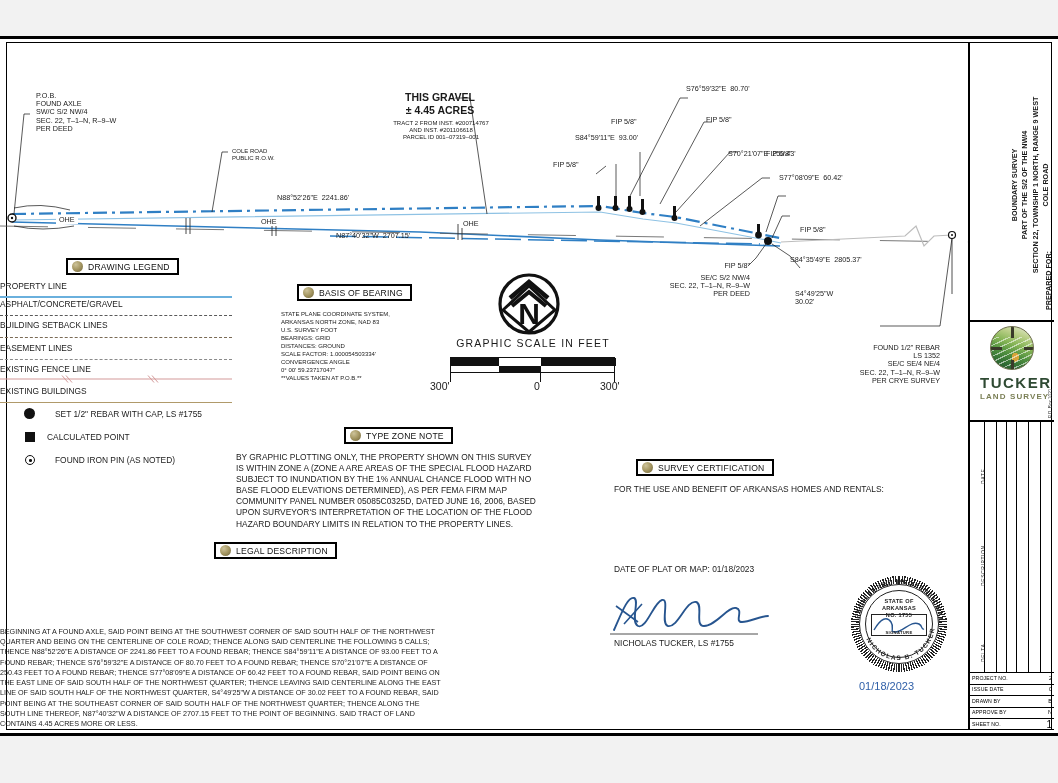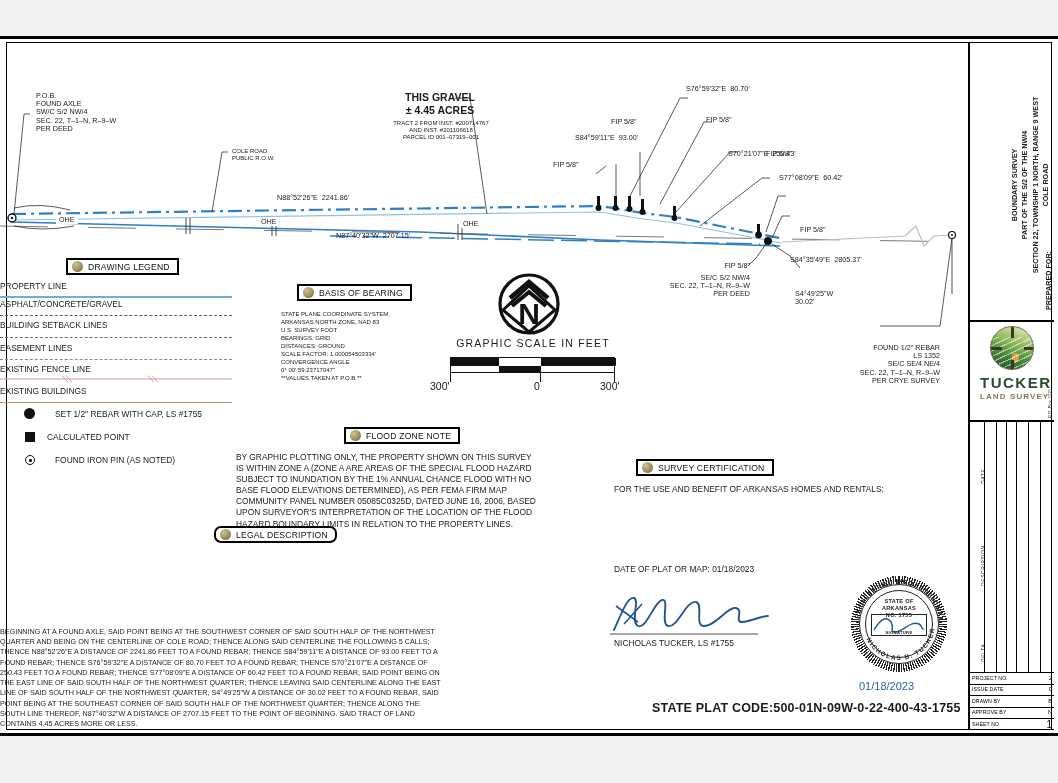--- a/index.html
+++ b/index.html
@@ -319,21 +319,21 @@
   </div>
   <div class="tick" style="left:450px; top:373px; height:9px;"></div>
   <div class="tick" style="left:540px; top:373px; height:9px;"></div>
   <div class="tick" style="left:614px; top:373px; height:9px;"></div>
   <div class="t lg" style="left:430px; top:381px;">300'</div>
   <div class="t lg" style="left:534px; top:381px;">0</div>
   <div class="t lg" style="left:600px; top:381px;">300'</div>
 
   <div class="chip" style="left:344px; top:427px;">
     <span class="chip-dot"></span>
-    <span class="label">FLOOD ZONE NOTE</span>
+    <span class="label">TYPE ZONE NOTE</span>
   </div>
   <div class="t md" style="left:236px; top:452px; line-height:1.32;">BY GRAPHIC PLOTTING ONLY, THE PROPERTY SHOWN ON THIS SURVEY
 IS WITHIN ZONE A (ZONE A ARE AREAS OF THE SPECIAL FLOOD HAZARD
 SUBJECT TO INUNDATION BY THE 1% ANNUAL CHANCE FLOOD WITH NO
 BASE FLOOD ELEVATIONS DETERMINED), AS PER FEMA FIRM MAP
 COMMUNITY PANEL NUMBER 05085C0325D, DATED JUNE 16, 2006, BASED
 UPON SURVEYOR'S INTERPRETATION OF THE LOCATION OF THE FLOOD
 HAZARD BOUNDARY LIMITS IN RELATION TO THE PROPERTY LINES.</div>
 
   <div class="chip" style="left:636px; top:459px;">
@@ -370,36 +370,35 @@
     <div class="seal-txt" style="top:35px;">ARKANSAS</div>
     <div class="seal-txt" style="top:42px;">NO. 1755</div>
     <div class="box"></div>
     <svg style="position:absolute;left:26px;top:42px;width:56px;height:26px;" viewBox="0 0 56 26">
       <path d="M3 18 C10 6 16 4 20 10 C24 16 18 20 24 20 C32 20 40 8 48 12 C52 14 50 18 53 17" fill="none" stroke="#27558f" stroke-width="1.4"></path>
     </svg>
     <div class="seal-txt" style="top:60px; font-size:4.2px;">SIGNATURE</div>
     <div id="seal-date">01/18/2023</div>
   </div>
 
-  <div class="chip" style="left:214px; top:526px;border-radius:7px;">
+  <div class="chip" style="left:214px; top:542px;">
     <span class="chip-dot"></span>
     <span class="label">LEGAL DESCRIPTION</span>
   </div>
   <div class="t sm" style="left:0px; top:627px; line-height:1.42;">BEGINNING AT A FOUND AXLE, SAID POINT BEING AT THE SOUTHWEST CORNER OF SAID SOUTH HALF OF THE NORTHWEST
 QUARTER AND BEING ON THE CENTERLINE OF COLE ROAD; THENCE ALONG SAID CENTERLINE THE FOLLOWING 5 CALLS;
 THENCE N88°52'26"E A DISTANCE OF 2241.86 FEET TO A FOUND REBAR; THENCE S84°59'11"E A DISTANCE OF 93.00 FEET TO A
 FOUND REBAR; THENCE S76°59'32"E A DISTANCE OF 80.70 FEET TO A FOUND REBAR; THENCE S70°21'07"E A DISTANCE OF
 250.43 FEET TO A FOUND REBAR; THENCE S77°08'09"E A DISTANCE OF 60.42 FEET TO A FOUND REBAR, SAID POINT BEING ON
 THE EAST LINE OF SAID SOUTH HALF OF THE NORTHWEST QUARTER; THENCE LEAVING SAID CENTERLINE ALONG THE EAST
 LINE OF SAID SOUTH HALF OF THE NORTHWEST QUARTER, S4°49'25"W A DISTANCE OF 30.02 FEET TO A FOUND REBAR, SAID
 POINT BEING AT THE SOUTHEAST CORNER OF SAID SOUTH HALF OF THE NORTHWEST QUARTER; THENCE ALONG THE
 SOUTH LINE THEREOF, N87°40'32"W A DISTANCE OF 2707.15 FEET TO THE POINT OF BEGINNING. SAID TRACT OF LAND
 CONTAINS 4.45 ACRES MORE OR LESS.</div>
 
-  <div class="t xl b" style="left:652px; top:701px; letter-spacing:.2px;">STATE PLAT CODE:500-01N-09W-0-22-400-43-1755</div>
 
   <div id="tb">
 
     <div id="tb-top">
       <div class="vtext" style="left:40px; top:268px; font-size:7.2px; font-weight:bold; text-align:center; width:250px; line-height:1.45;">BOUNDARY SURVEY
 PART OF THE S/2 OF THE NW/4
 SECTION 22, TOWNSHIP 1 NORTH, RANGE 9 WEST
 COLE ROAD</div>
       <div class="vtext" style="left:74px; top:268px; font-size:7.2px; font-weight:bold;">PREPARED FOR:</div>
     </div>

